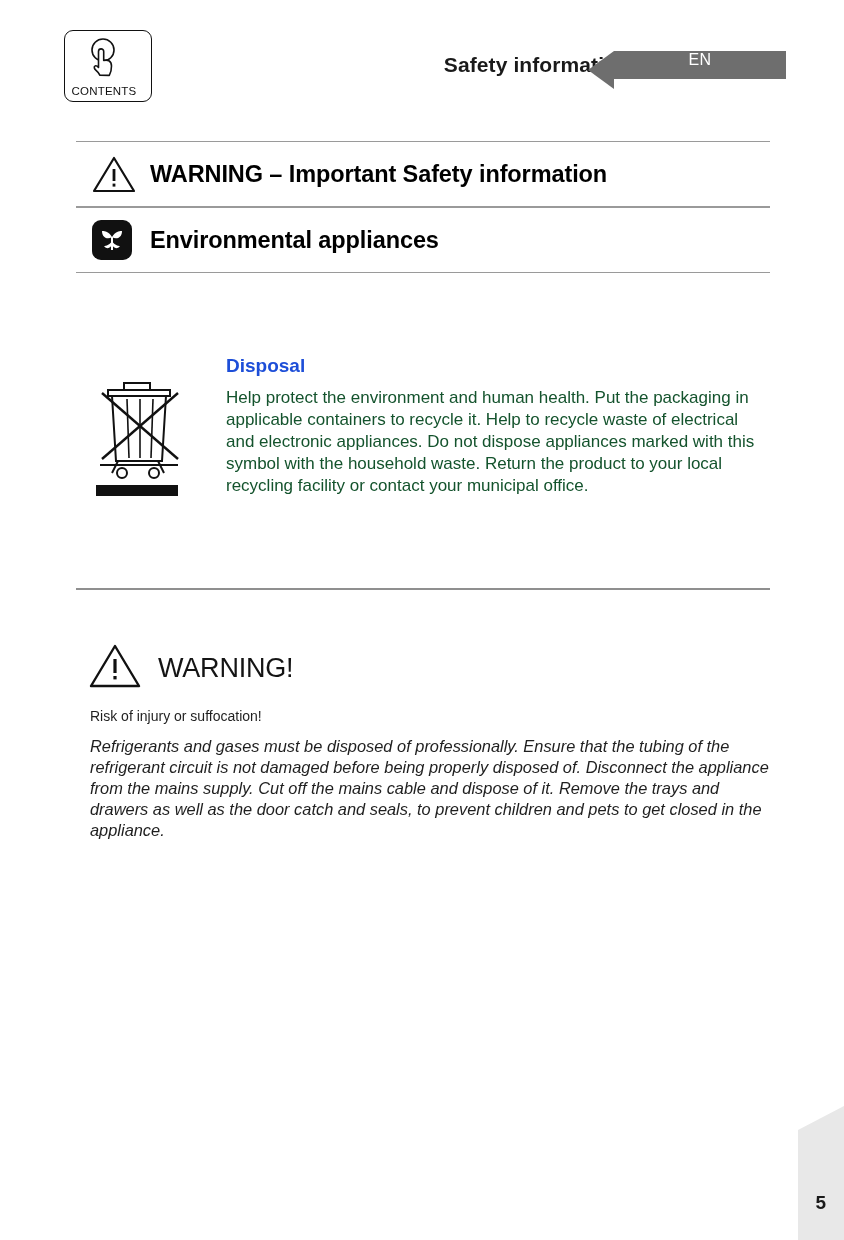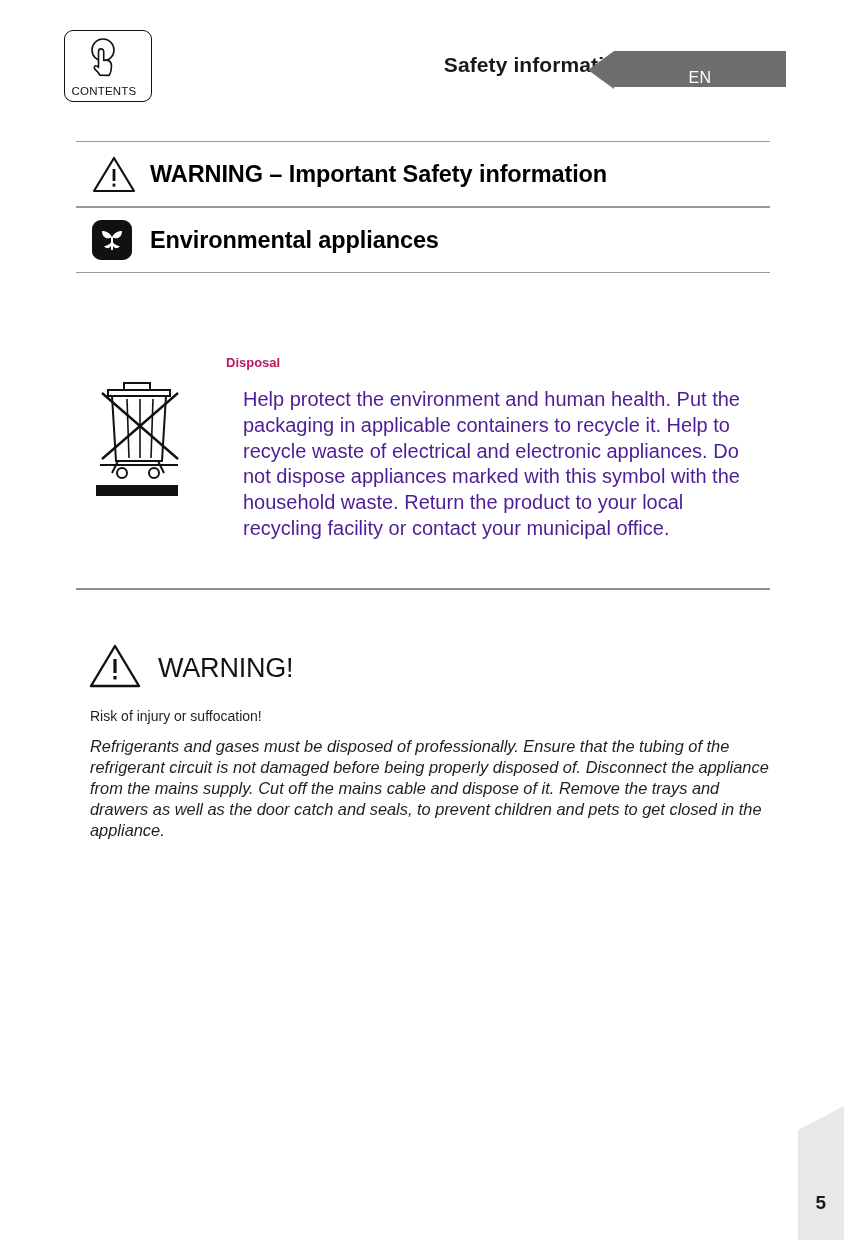--- a/index.html
+++ b/index.html
@@ -64,26 +64,26 @@
     font-weight: bold;
     color: #1a1a1a;
     letter-spacing: 0.1px;
   }
 
   .lang-tab {
     position: absolute;
     right: 58px;
     top: 51px;
     width: 172px;
-    height: 36px;
+    height: 28px;
     background: #6e6e6e;
     color: #ffffff;
     font-size: 16px;
     display: flex;
-    align-items: flex-end;
+    align-items: flex-start;
     justify-content: center;
     letter-spacing: 0.5px;
   }
   .lang-tab::before {
     content: "";
     position: absolute;
     left: -26px;
     top: 0;
     width: 0;
     height: 0;
@@ -182,30 +182,30 @@
     width: 118px;
     height: 135px;
   }
   .disposal-text {
     position: absolute;
     left: 150px;
     top: 0;
     width: 540px;
   }
   .disposal-title {
-    font-size: 13px;
+    font-size: 19px;
     font-weight: bold;
-    color: #be185d;
+    color: #1d4ed8;
     margin: 0 0 10px 0;
   }
   .disposal-body {
-    font-size: 20px;
+    font-size: 17px;
     line-height: 1.29;
-    color: #4c1d95;
-    margin: 17px;
+    color: #14532d;
+    margin: 0;
   }
   .section-rule {
     position: absolute;
     left: 76px;
     top: 588px;
     width: 694px;
     height: 1.6px;
     background: #8f8f8f;
   }
 

